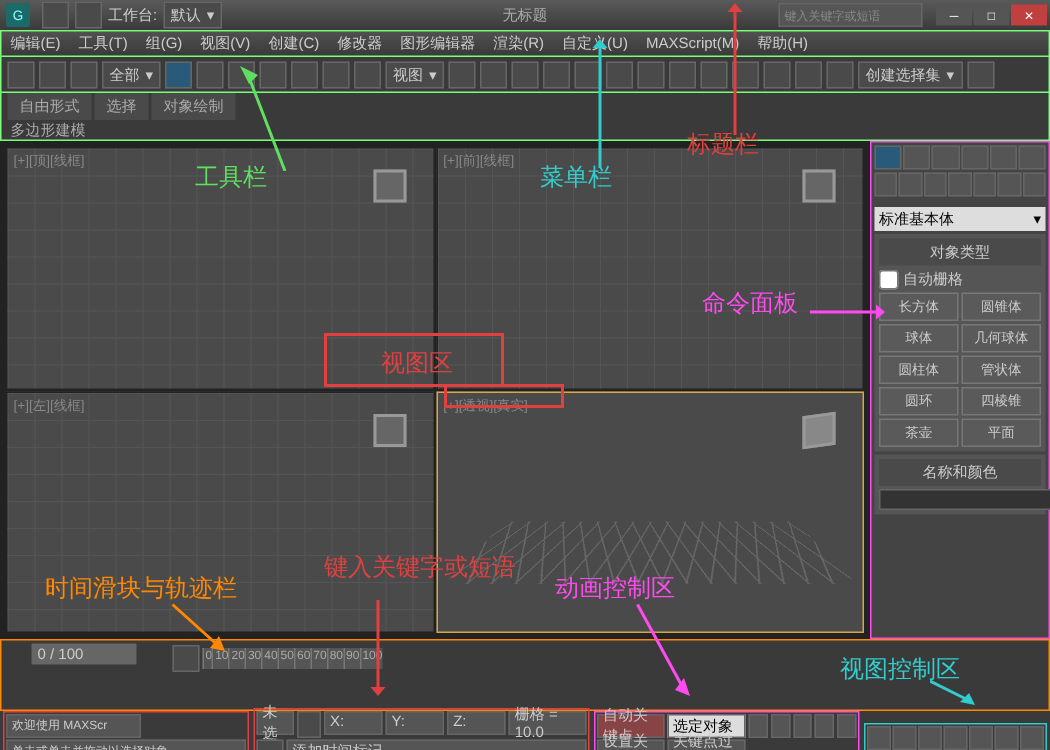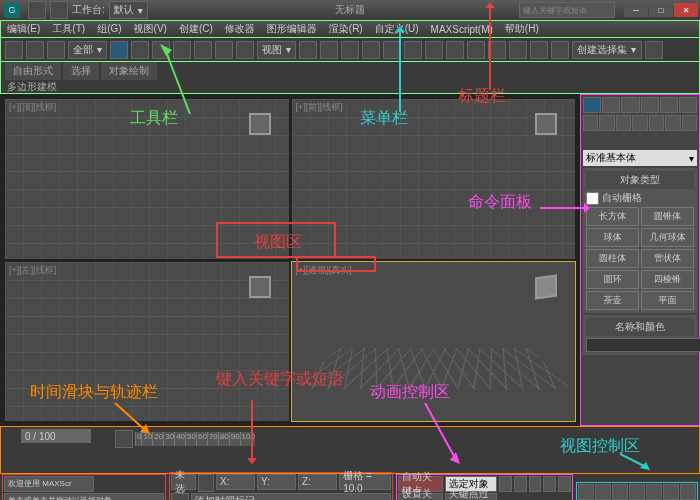--- a/index.html
+++ b/index.html
@@ -28,21 +28,21 @@
 .vp.active{border:1px solid #d4a848}
 .vp-label{position:absolute;top:2px;left:4px;color:#888;font-size:9px}
 .vp-grid{position:absolute;inset:0;background-image:linear-gradient(#555 1px,transparent 1px),linear-gradient(90deg,#555 1px,transparent 1px);background-size:18px 18px}
 .vp-cube{position:absolute;right:18px;top:14px;width:22px;height:22px;border:2px solid #999;background:#666}
 .command-panel{width:120px;background:#444;display:flex;flex-direction:column;border:1px solid #ff4af0;padding:2px}
 .cp-tabs{display:flex;gap:1px;height:16px}
 .cp-tab{flex:1;background:#555;border:1px solid #666}
 .cp-tab.active{background:#2a5a7a}
 .cp-icons{display:flex;gap:1px;height:16px;margin-top:2px}
 .cp-icon{flex:1;background:#555;border:1px solid #666}
-.cp-drop{height:16px;background:#ddd;color:#000;margin-top:19px;padding:0 3px;display:flex;align-items:center;justify-content:space-between}
+.cp-drop{height:16px;background:#ddd;color:#000;margin-top:7px;padding:0 3px;display:flex;align-items:center;justify-content:space-between}
 .cp-section{background:#555;margin-top:2px;padding:3px}
 .cp-title{color:#ccc;text-align:center;padding:2px;background:#4a4a4a;cursor:pointer}
 .cp-check{color:#ccc;display:flex;align-items:center;gap:3px;margin:2px 0}
 .cp-grid{display:grid;grid-template-columns:1fr 1fr;gap:2px}
 .cp-btn{background:#5a5a5a;border:1px solid #777;color:#ccc;text-align:center;padding:2px 0;font-size:9px}
 .cp-input{background:#333;border:1px solid #666;height:14px}
 .cp-color{display:flex;gap:2px;margin-top:2px}
 .timeline{height:48px;background:#3a3a3a;border:1px solid #ff8800;display:flex;flex-direction:row}
 .tl-track{height:24px;display:flex;align-items:center;padding:0 4px;gap:2px}
 .tl-ruler{flex:1;height:14px;background:#555;position:relative;display:flex}

